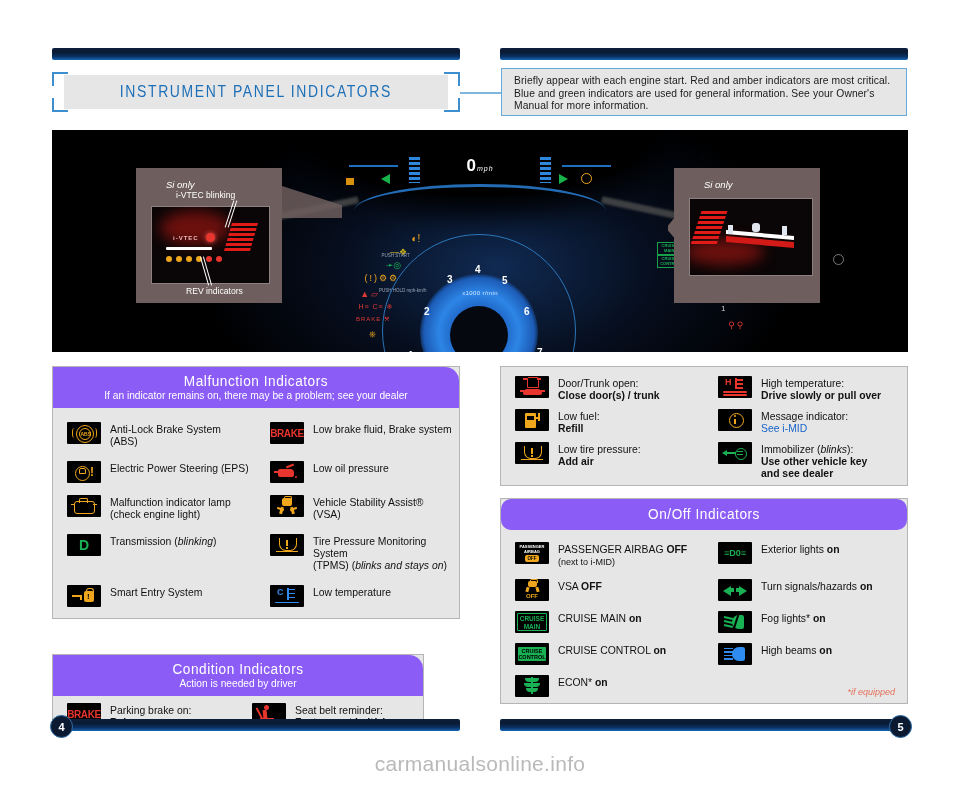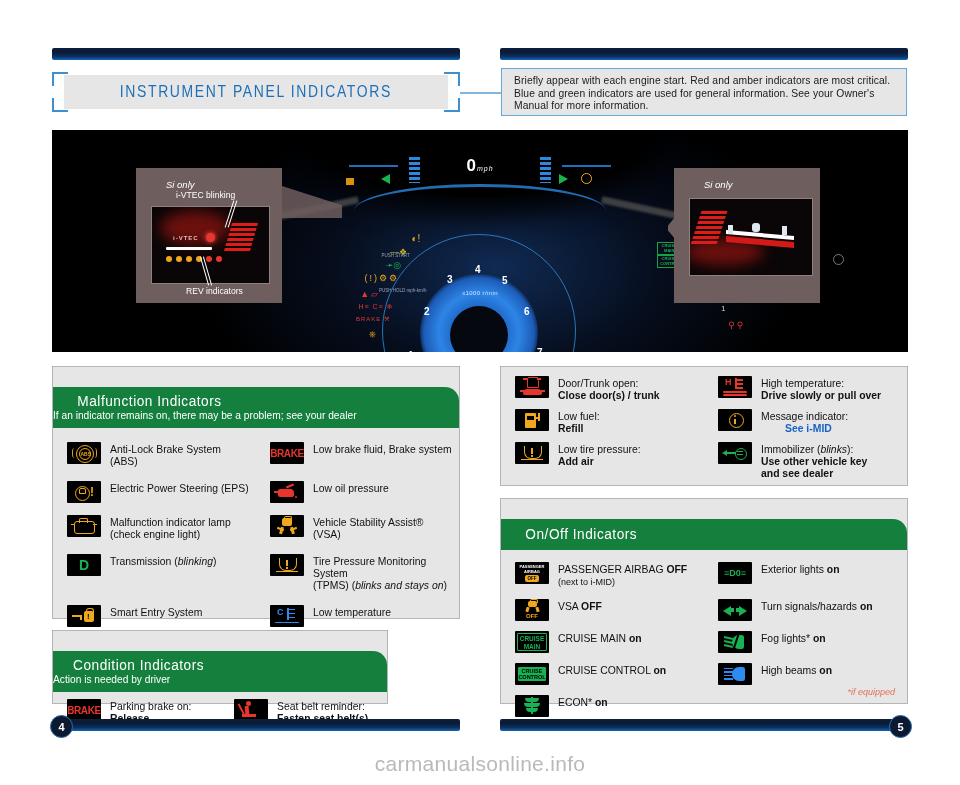--- a/index.html
+++ b/index.html
@@ -90,35 +90,35 @@
 
   
   .vt-text{position:absolute;color:#f0b8b8;font-size:6px;font-weight:bold;letter-spacing:1px;}
   .vt-dot{position:absolute;border-radius:50%;}
   .vt-bar{position:absolute;background:#fff;height:3px;border-radius:1px;}
   .redsteps{position:absolute;background:repeating-linear-gradient(to bottom,#e01b18 0 3px,transparent 3px 5px);}
   .redglow{position:absolute;border-radius:50%;filter:blur(7px);background:#8d1410;opacity:.75;}
 
   
   .card{position:absolute;background:#e6e6e6;border:1px solid #b5b5b5;box-sizing:border-box;}
-  .card-head{position:relative;background:#15803d;border-top-right-radius:14px;color:#fff;
-    text-align:left;padding:5px 0 6px;margin-top:20px;}
+  .card-head{position:relative;background:#8b5cf6;border-top-right-radius:14px;color:#fff;
+    text-align:center;padding:5px 0 6px;}
   .head-title{font-family:"Liberation Sans Narrow","Liberation Sans",sans-serif;font-size:15.5px;
     letter-spacing:.6px;transform:scaleX(.88);transform-origin:center;display:block;}
   .head-sub{font-size:10.2px;line-height:13px;display:block;margin-top:-1px;}
 
   .grid2{display:flex;flex-wrap:wrap;padding:8px 0 6px 0;}
   .row-item{display:flex;align-items:flex-start;width:50%;box-sizing:border-box;
     padding:6px 6px 6px 14px;}
   .ico{flex:0 0 auto;width:34px;height:22px;background:#000;margin-right:9px;
     position:relative;overflow:hidden;border-radius:1px;}
   .txt{font-size:10.4px;line-height:12.4px;color:#111;padding-top:2px;}
   .txt b{font-weight:bold;}
   .txt i{font-style:italic;}
-  .blue-link{color:#1763c8;font-weight:bold;margin-left:24px;}
+  .blue-link{color:#1763c8;font-weight:normal;}
   .equip{position:absolute;right:12px;bottom:6px;color:#e4705a;font-size:9px;font-style:italic;}
 
   
   .botrule{position:absolute;height:12px;top:719px;border-radius:2px;
     background:linear-gradient(to bottom,#0d1f3c 0%,#0a1a33 35%,#0b2f62 70%,#1565b0 100%);}
   .botrule.left{left:52px;width:408px;}
   .botrule.right{left:500px;width:408px;}
   .pagenum{position:absolute;top:715px;width:21px;height:21px;border-radius:50%;
     background:#0b1a30;color:#fff;font-size:11px;font-weight:bold;
     display:flex;align-items:center;justify-content:center;border:1px solid #2f6ea8;}
@@ -356,21 +356,21 @@
           <div style="position:absolute;left:19px;top:8px;width:6px;height:1.5px;background:#2f8bef;"></div>
           <div style="position:absolute;left:19px;top:12px;width:6px;height:1.5px;background:#2f8bef;"></div>
           <div style="position:absolute;left:5px;top:17px;width:24px;height:1.6px;background:#2f8bef;border-radius:2px;"></div>
         </div>
         <div class="txt">Low temperature</div>
       </div>
 
     </div>
   </div>
 
-  <div class="card" style="left:52px;top:630px;width:336px;height:74px;">
+  <div class="card" style="left:52px;top:654px;width:372px;height:74px;">
     <div class="card-head">
       <span class="head-title">Condition Indicators</span>
       <span class="head-sub">Action is needed by driver</span>
     </div>
     <div class="grid2" style="padding:5px 0;">
       <div class="row-item" style="padding:2px 6px 2px 14px;">
         <div class="ico">
           <div style="position:absolute;left:0;top:0;width:34px;height:22px;display:flex;align-items:center;justify-content:center;color:#e8352e;font-size:10px;font-weight:bold;letter-spacing:-.4px;">BRAKE</div>
         </div>
         <div class="txt">
@@ -477,21 +477,21 @@
           <span>Immobilizer (</span><i>blinks</i><span>):</span><br>
           <b>Use other vehicle key</b><br>
           <b>and see dealer</b>
         </div>
       </div>
 
     </div>
   </div>
 
   <div class="card" style="left:500px;top:498px;width:408px;height:206px;">
-    <div class="card-head" style="padding:6px 0 7px;">
+    <div class="card-head" style="padding:6px 0 7px;border-radius:10px;">
       <span class="head-title">On/Off Indicators</span>
     </div>
     <div class="grid2" style="padding:8px 0 4px 0;">
 
       <div class="row-item" style="padding:4px 6px 6px 14px;">
         <div class="ico">
           <div style="position:absolute;left:3px;top:2px;color:#fff;font-size:4px;font-weight:bold;line-height:5px;text-align:center;width:28px;">PASSENGER<br>AIRBAG</div>
           <div style="position:absolute;left:10px;top:13px;width:14px;height:7px;background:#f0a71e;border-radius:2px;display:flex;align-items:center;justify-content:center;color:#000;font-size:4.5px;font-weight:bold;">OFF</div>
         </div>
         <div class="txt">

